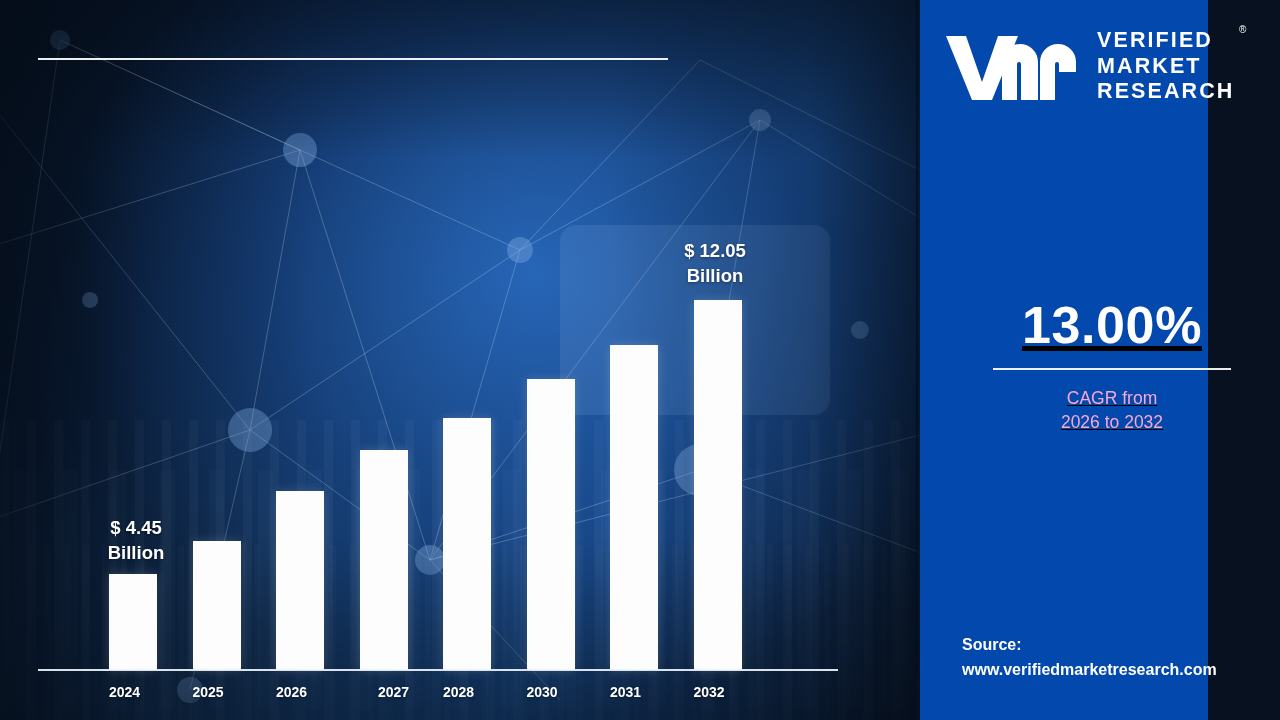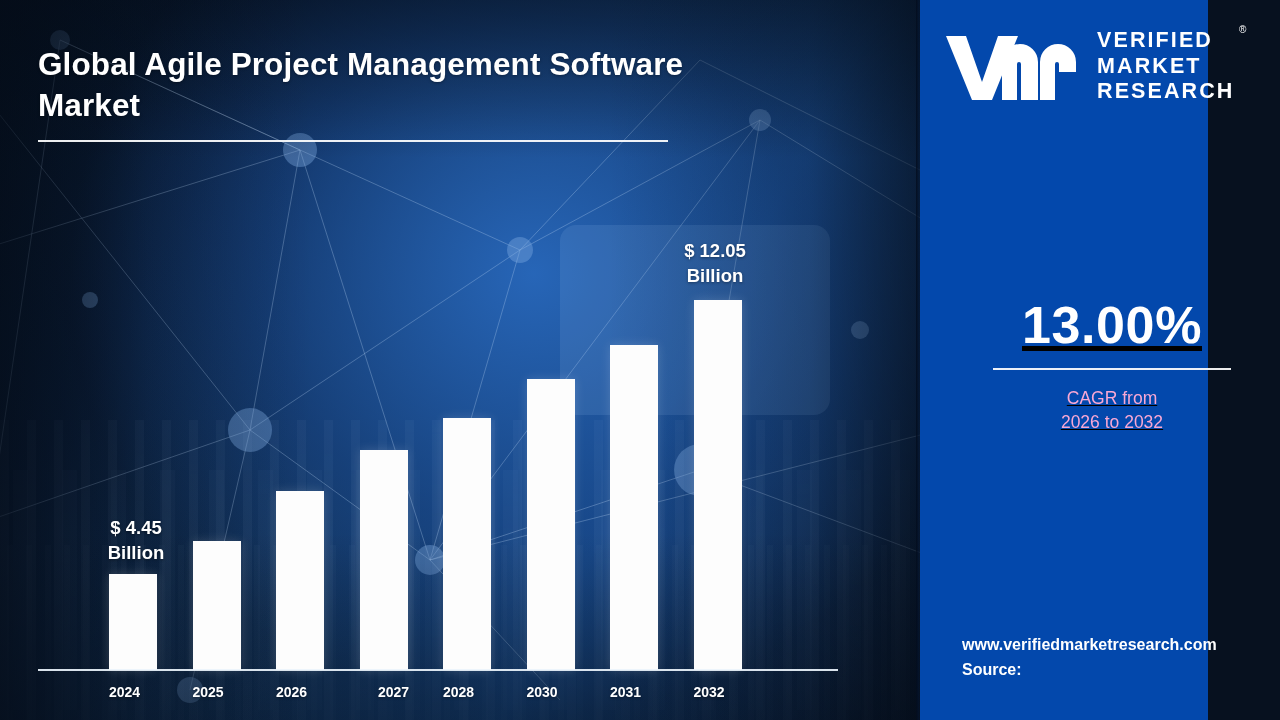--- a/index.html
+++ b/index.html
@@ -161,21 +161,20 @@
         <circle cx="90" cy="300" r="8"></circle>
       </g>
       <g fill="rgba(150,190,240,0.14)">
         <rect x="560" y="225" width="270" height="190" rx="16"></rect>
       </g>
     </svg>
 
     <div id="vignette"></div>
 
     <div id="title-block">
-      <div id="page-title">Global Agile Project Management Software Market</div>
       <div id="title-rule"></div>
     </div>
 
     <div id="chart">
       <div id="chart-plot">
           <div class="bar" style="left: 109px; height: 96px;"></div>
           <div class="bar" style="left: 192.5px; height: 129px;"></div>
           <div class="bar" style="left: 276px; height: 179px;"></div>
           <div class="bar" style="left: 359.5px; height: 220px;"></div>
           <div class="bar" style="left: 443px; height: 252px;"></div>
@@ -226,17 +225,17 @@
     <div id="cagr-block">
       <div id="cagr-value">13.00%</div>
       <div id="cagr-rule"></div>
       <div id="cagr-caption">
         <div>CAGR from</div>
         <div>2026 to 2032</div>
       </div>
     </div>
 
     <div id="source-block">
+      <div class="source-line">Source:</div>
       <div class="source-line">www.verifiedmarketresearch.com</div>
-      <div class="source-line">Source:</div>
     </div>
   </div>
 </div>
 
 </body></html>

